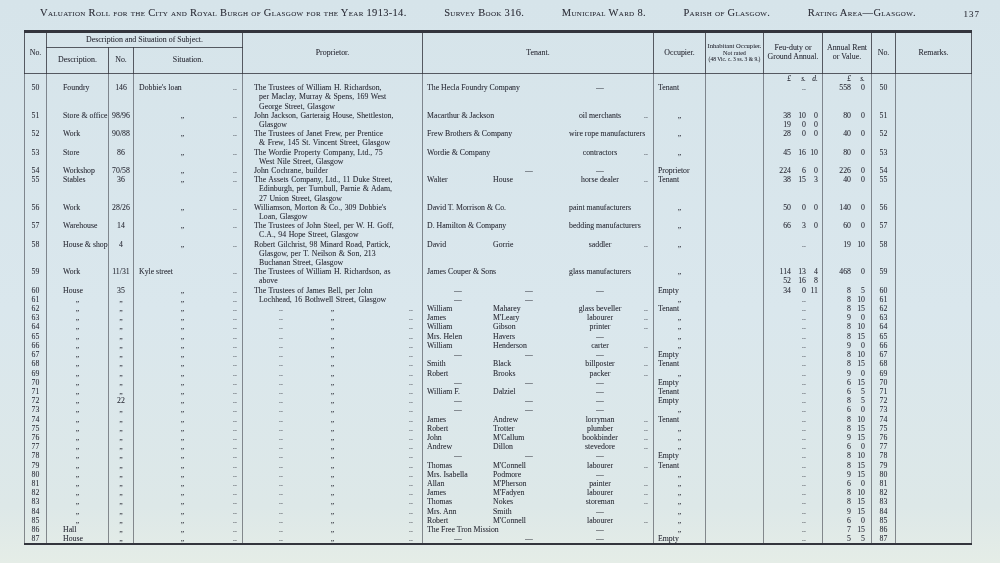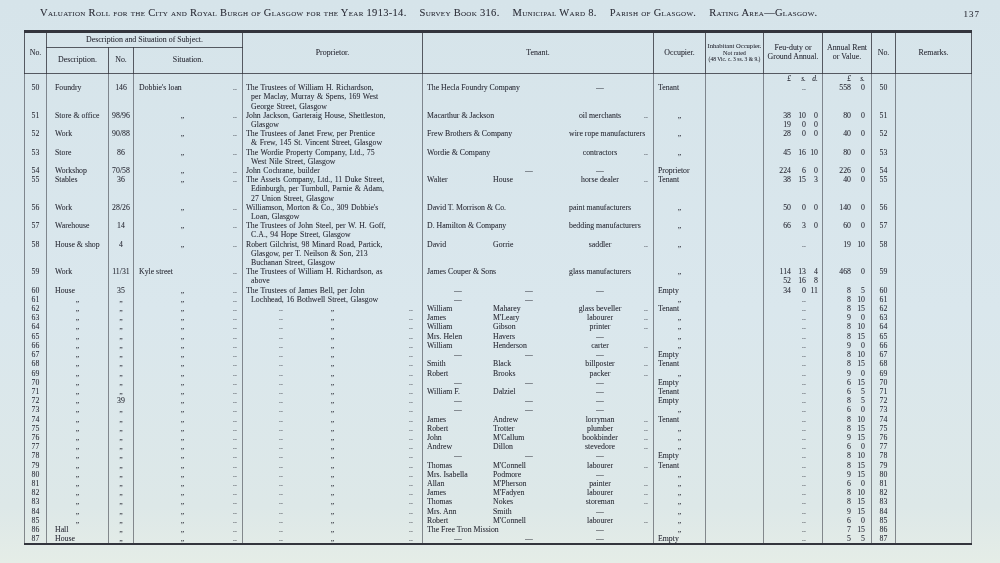--- a/index.html
+++ b/index.html
@@ -1,40 +1,40 @@
 <!DOCTYPE html>
 <html><head>
 <meta charset="utf-8">
 <style>
   html,body{margin:0;padding:0;}
   .page{position:relative;width:1000px;height:563px;overflow:hidden;
     background:linear-gradient(180deg,#d6e4ea 0%,#dae7ed 55%,#dde8e8 90%,#e5ede7 100%);
     font-family:"Liberation Serif","DejaVu Serif",serif;color:#30323c;
     text-shadow:0 0 .5px rgba(48,50,60,.35);}
   
-  .masthead{position:absolute;top:7px;left:40px;right:70px;display:flex;gap:13px;
-    justify-content:flex-start;font-variant:small-caps;font-size:10.5px;letter-spacing:.3px;white-space:nowrap;}
+  .masthead{position:absolute;top:7px;left:40px;right:84px;display:flex;gap:13px;
+    justify-content:space-between;font-variant:small-caps;font-size:10.5px;letter-spacing:.3px;white-space:nowrap;}
   .pageno{position:absolute;top:9px;right:20px;font-size:9px;letter-spacing:1px;}
   
   table{position:absolute;left:24px;top:30px;width:947px;border-collapse:collapse;table-layout:fixed;
     border:1.5px solid #3a3c45;border-top:3px solid #33353d;border-bottom:2.5px solid #33353d;}
   th{border:1px solid rgba(52,54,63,.8);font-weight:normal;font-size:7.9px;line-height:8.6px;
     text-align:center;vertical-align:middle;padding:0 1px;}
   th.small{font-size:6.1px;line-height:6.8px;}
   td{border-left:1px solid rgba(52,54,63,.55);border-right:1px solid rgba(52,54,63,.55);
     padding:0;vertical-align:top;font-size:7.8px;line-height:9.2px;white-space:nowrap;}
   tr.currency td{height:9px;}
   .c-n,.c-sn,.c-n2{text-align:center;}
-  .c-desc{padding-left:8px;}
+  .c-desc{padding-left:16px;}
   .c-desc.center{padding-left:0;text-align:center;}
   .c-sit{position:relative;}
   .sit-v{position:absolute;left:5px;right:16px;}
   .sit-v.center{text-align:center;}
   .sit-dots{position:absolute;right:5px;top:0;}
-  .c-prop{white-space:pre-wrap;padding-left:3px;word-spacing:.6px;}
+  .c-prop{white-space:pre-wrap;padding-left:11px;word-spacing:.6px;}
   .c-prop.pd{position:relative;white-space:nowrap;padding-left:0;}
   .pm{position:absolute;top:0;}
   .pm0{left:36px;} .pm1{left:0;right:0;text-align:center;} .pm2{right:9px;}
   .c-ten{position:relative;}
   .ta{position:absolute;left:4px;top:0;}
   .tb{position:absolute;left:70px;top:0;}
   .tc{position:absolute;left:146px;top:0;width:62px;text-align:center;}
   .ta.dash{width:62px;text-align:center;}
   .tb.dash{width:72px;text-align:center;}
   .tdots{position:absolute;right:5px;top:0;}
@@ -908,21 +908,21 @@
               <span class="rp">6</span>
               <span class="rs">5</span>
             </div>
           </td>
       <td class="c-n2">71</td>
       <td class="c-rem"></td>
     </tr>
         <tr style="height: 9.2px;">
       <td class="c-n">72</td>
       <td class="c-desc center">„</td>
-      <td class="c-sn">39</td>
+      <td class="c-sn">22</td>
       <td class="c-sit">
             <span class="sit-v center">„</span>
             <span class="sit-dots">..</span>
           </td>
       <td class="c-prop pd">
             <span class="pm pm0">..</span>
             <span class="pm pm1">„</span>
             <span class="pm pm2">..</span>
           </td>
       <td class="c-ten">

